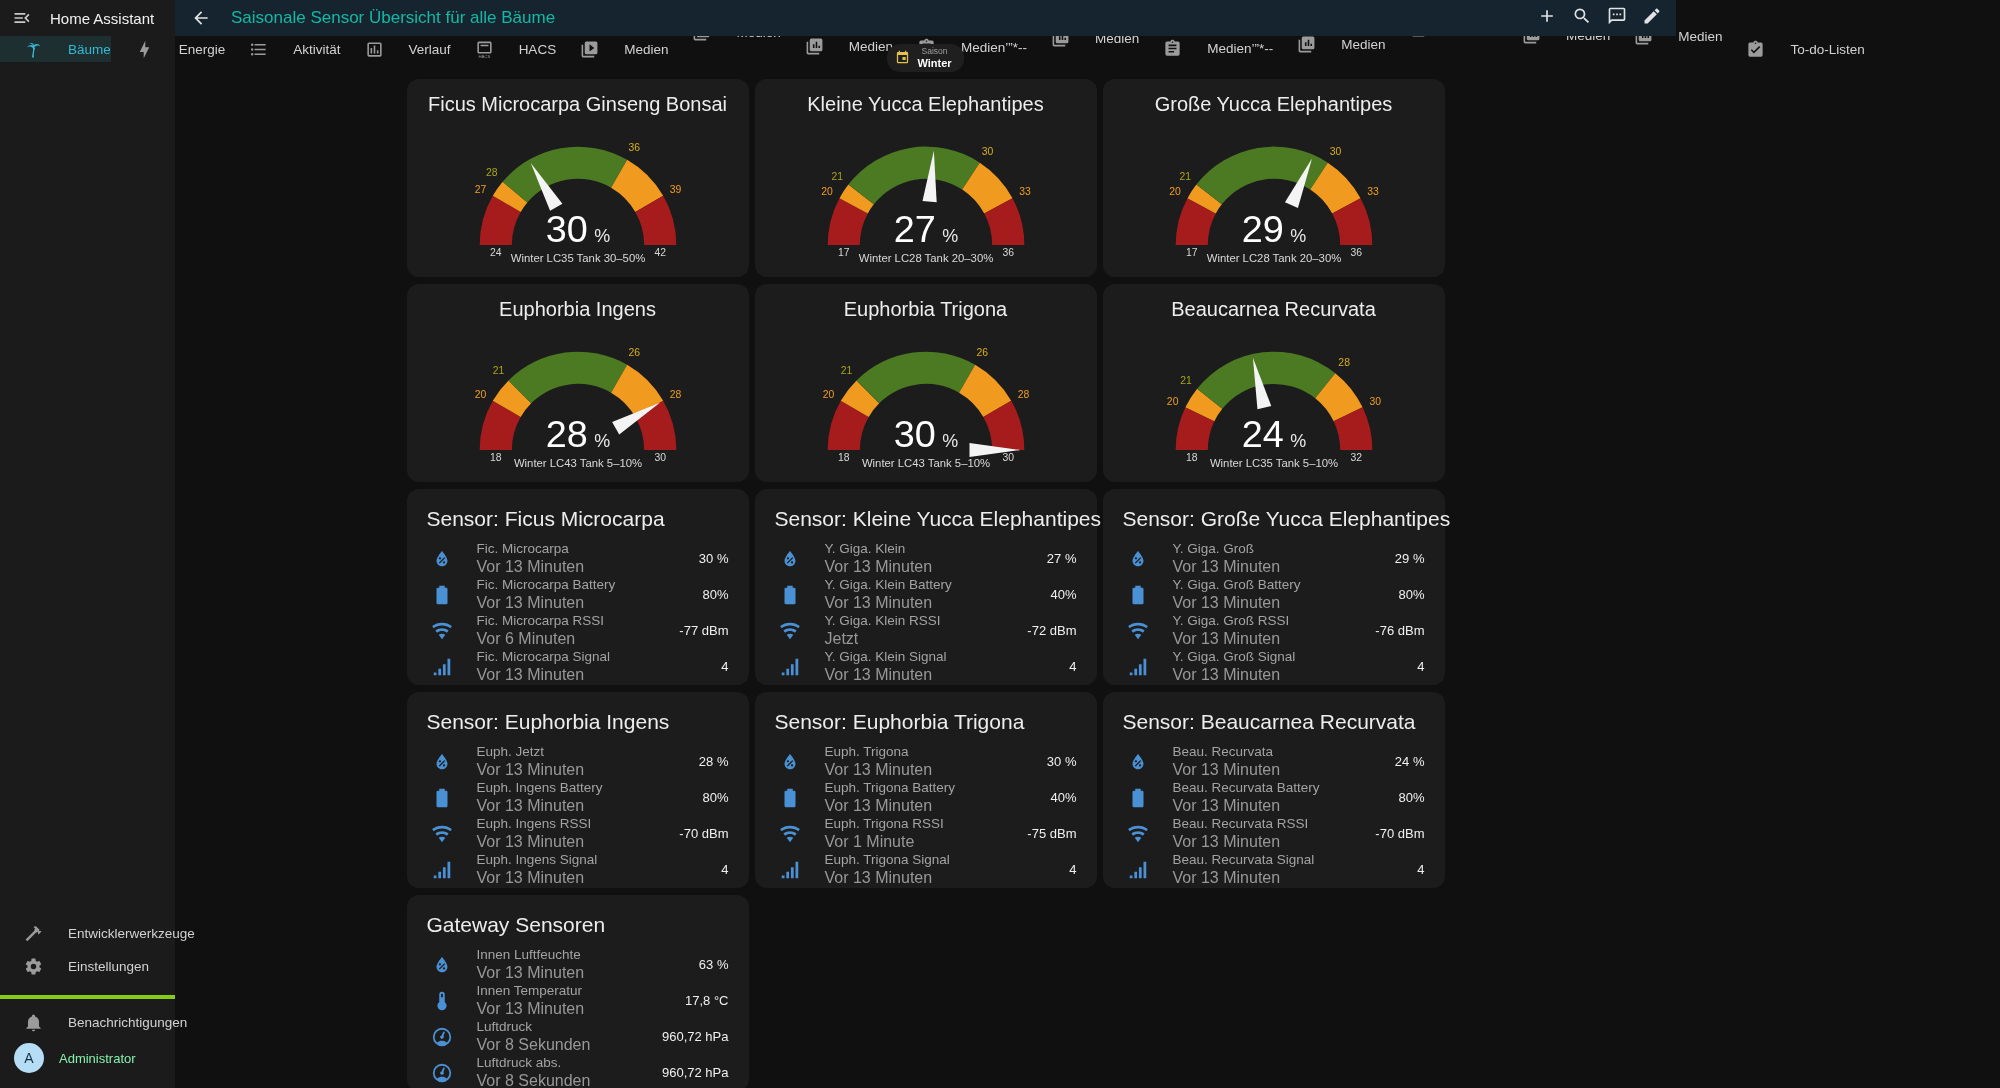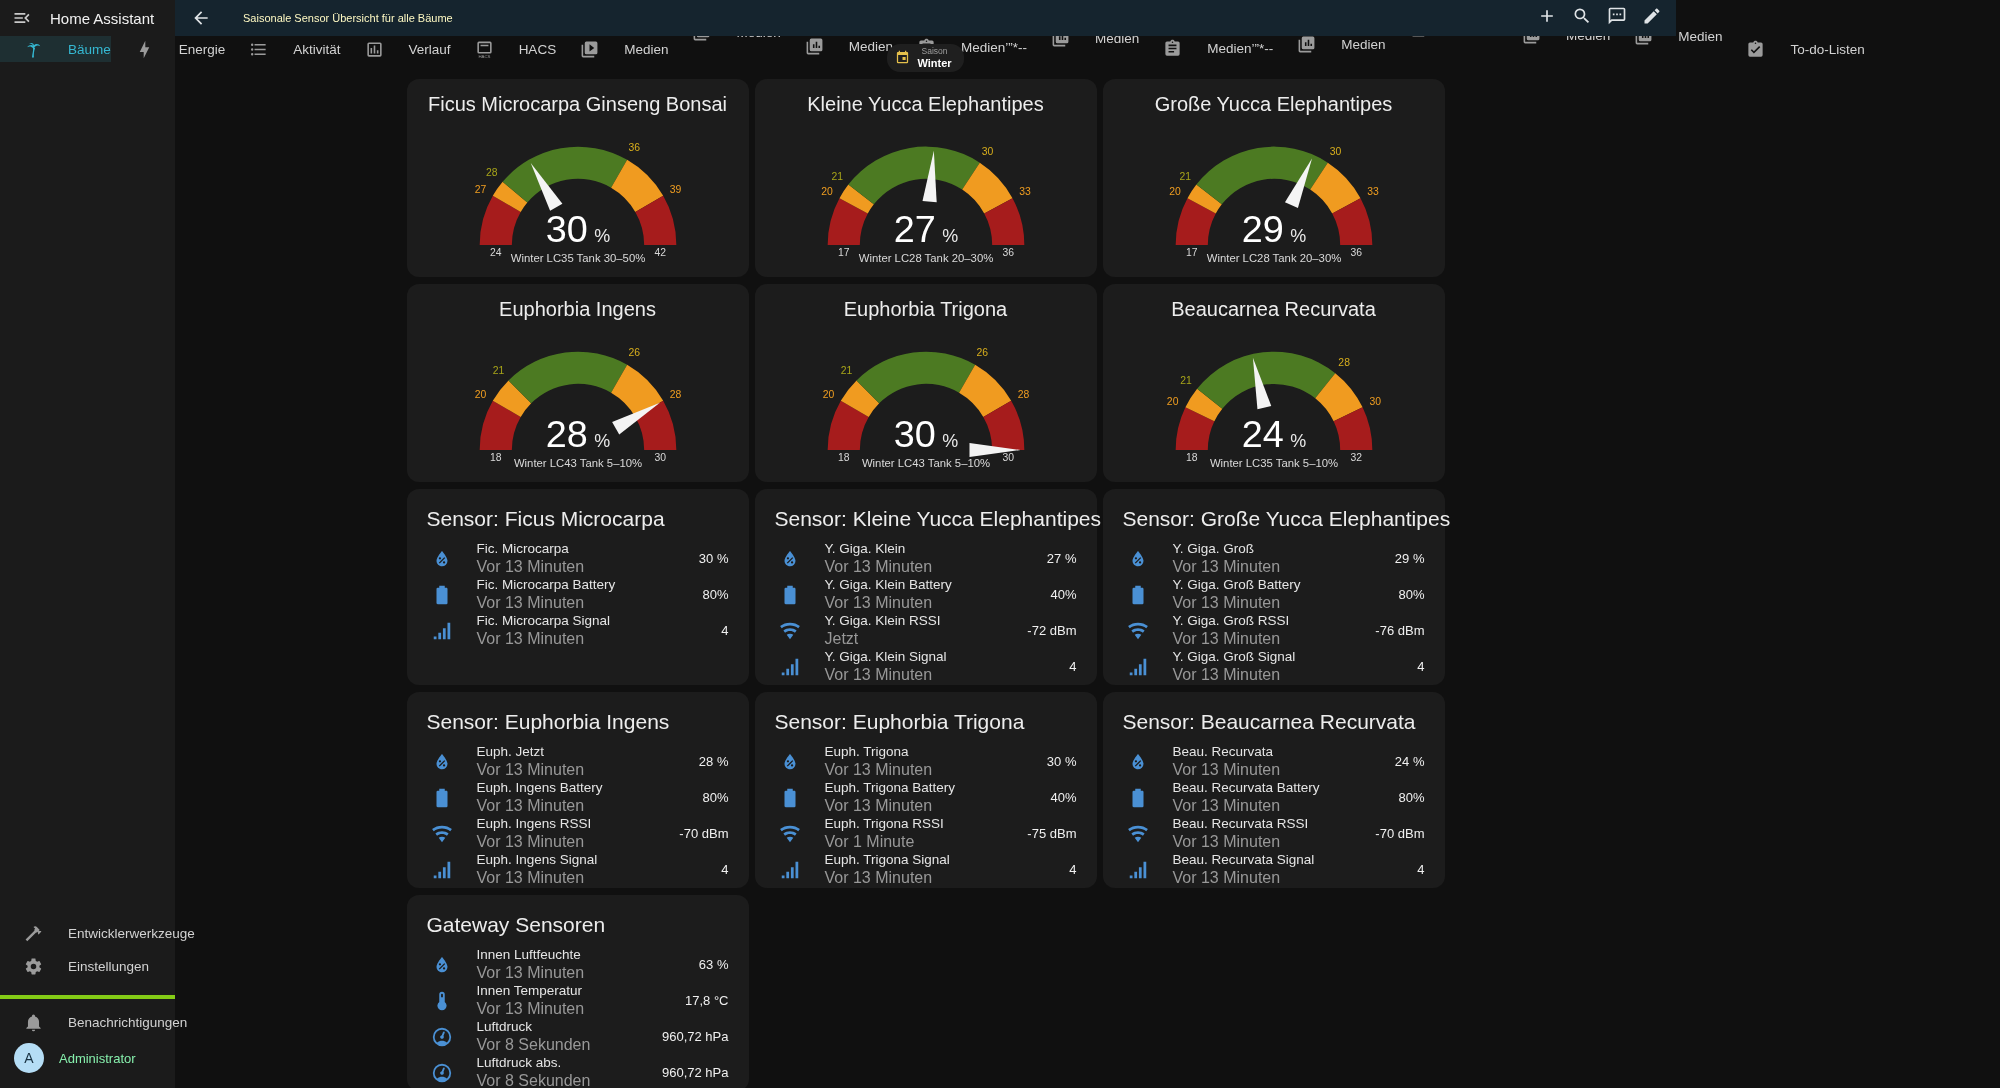--- a/index.html
+++ b/index.html
@@ -33,21 +33,21 @@
   .sb-bottom .sb-item{height:34px}
   .user-row{display:flex;align-items:center;height:38px;padding-left:14px;cursor:pointer}
   .avatar{width:30px;height:30px;border-radius:50%;background:#b5ddf5;color:#173040;
     display:flex;align-items:center;justify-content:center;font-size:14px;flex:none}
   .user-name{margin-left:15px;font-size:13px;color:#86efac;white-space:nowrap}
 
   
   .main{flex:1;display:flex;flex-direction:column;height:100%;min-width:0}
   .topbar{height:36px;background:#15242e;display:flex;align-items:center;padding:0 14px 0 16px;flex:none}
   .tb-back{width:20px;height:20px;color:#dfe3e6;cursor:pointer;flex:none}
-  .tb-title{margin-left:32px;font-size:11px;color:#fef9c3;white-space:nowrap}
+  .tb-title{margin-left:20px;font-size:17px;color:#14b8a6;white-space:nowrap}
   .tb-actions{margin-left:auto;display:flex;gap:15px;align-items:center}
   .tb-actions .aicon{width:20px;height:20px;color:#dfe3e6;cursor:pointer}
   .content{flex:1;overflow:hidden}
   .chip-row{display:flex;justify-content:center;margin:8px 0 7px}
   .chip{display:flex;align-items:center;background:#1f1f1f;border-radius:13px;
     padding:3px 12px 3px 8px;gap:7px;cursor:pointer}
   .chip .cicon{width:15px;height:15px;color:#e5c04b}
   .chip-txt{display:flex;flex-direction:column;align-items:center;line-height:1.12}
   .chip-top{font-size:8.5px;color:#9e9e9e}
   .chip-bottom{font-size:11px;color:#fff;font-weight:700}
@@ -55,21 +55,21 @@
   .grid{width:1038px;margin:0 auto;display:grid;grid-template-columns:repeat(3,342px);gap:7px 6px}
   .card{background:#1c1c1c;border-radius:12px}
   .gauge-card{height:198px;padding:8px 12px;cursor:pointer}
   .gauge-title{text-align:center;font-size:20px;color:#ededed;margin-top:6px;white-space:nowrap}
   .gauge-svg{display:block;margin:2px auto 0;width:312px;height:150px}
   .sensor-card{height:196px;padding:12px 20px 0}
   .sensor-title{font-size:21px;color:#ededed;margin:6px 0 10px;white-space:nowrap}
   .entity-row{display:flex;align-items:center;height:36px;cursor:pointer}
   .entity-row .eicon{width:22px;height:22px;color:#4a90d4;flex:none;margin-left:4px}
   .ent-text{margin-left:24px;display:flex;flex-direction:column;line-height:1.18;min-width:0}
-  .ent-name{font-size:13.5px;color:#e5e5e5;white-space:nowrap}
+  .ent-name{font-size:13.5px;color:#a3a3a3;white-space:nowrap}
   .ent-time{font-size:16px;color:#989898;margin-top:1px;white-space:nowrap}
   .ent-value{margin-left:auto;font-size:13px;color:#f0f0f0;white-space:nowrap;padding-left:8px}
 </style>
 </head>
 <body>
 
 <div class="app">
 
   <aside class="sidebar">
     <div class="sb-header">
@@ -374,20 +374,30 @@
                 <path d="M16.67,4H15V2H9V4H7.33A1.33,1.33 0 0,0 6,5.33V20.67C6,21.4 6.6,22 7.33,22H16.67A1.33,1.33 0 0,0 18,20.67V5.33C18,4.6 17.4,4 16.67,4Z"></path>
               </svg>
               <span class="ent-text">
                 <span class="ent-name">Fic. Microcarpa Battery</span>
                 <span class="ent-time">Vor 13 Minuten</span>
               </span>
               <span class="ent-value">80%</span>
             </div>
             <div class="entity-row">
               <svg class="eicon" viewBox="0 0 24 24" fill="currentColor">
+                <path d="M12,21L15.6,16.2C14.6,15.45 13.35,15 12,15C10.65,15 9.4,15.45 8.4,16.2L12,21M12,3C7.95,3 4.21,4.34 1.2,6.6L3,9C5.5,7.12 8.62,6 12,6C15.38,6 18.5,7.12 21,9L22.8,6.6C19.79,4.34 16.05,3 12,3M12,9C9.3,9 6.81,9.89 4.8,11.4L6.6,13.8C8.1,12.67 9.97,12 12,12C14.03,12 15.9,12.67 17.4,13.8L19.2,11.4C17.19,9.89 14.7,9 12,9Z"></path>
+              </svg>
+              <span class="ent-text">
+                <span class="ent-name">Fic. Microcarpa RSSI</span>
+                <span class="ent-time">Vor 6 Minuten</span>
+              </span>
+              <span class="ent-value">-77 dBm</span>
+            </div>
+            <div class="entity-row">
+              <svg class="eicon" viewBox="0 0 24 24" fill="currentColor">
                 <path d="M3,21H6V18H3V21M8,21H11V14H8V21M13,21H16V9H13V21M18,21H21V3H18V21Z"></path>
               </svg>
               <span class="ent-text">
                 <span class="ent-name">Fic. Microcarpa Signal</span>
                 <span class="ent-time">Vor 13 Minuten</span>
               </span>
               <span class="ent-value">4</span>
             </div>
           </div>
           <div class="card sensor-card">

